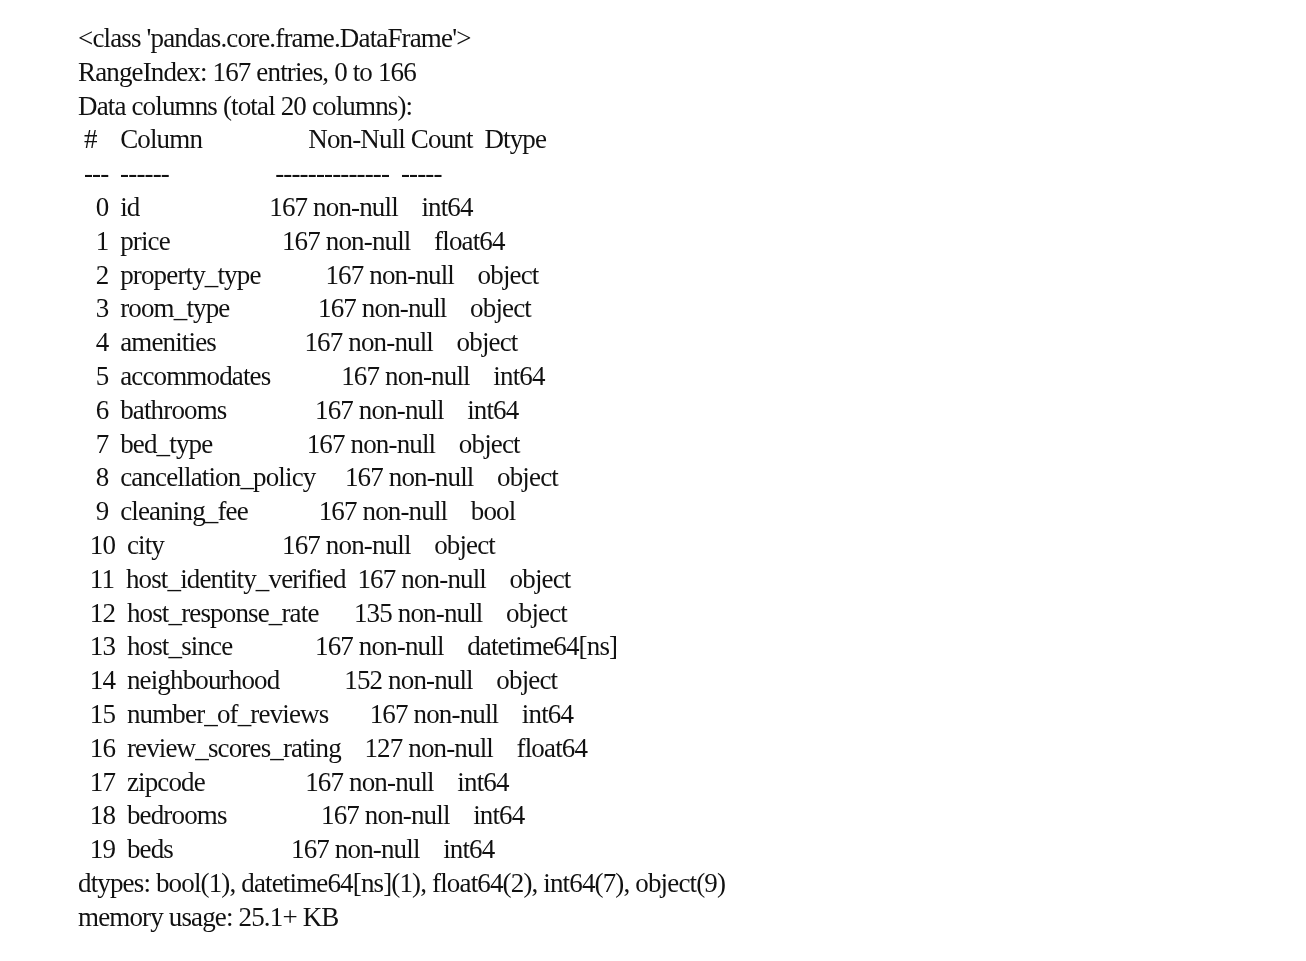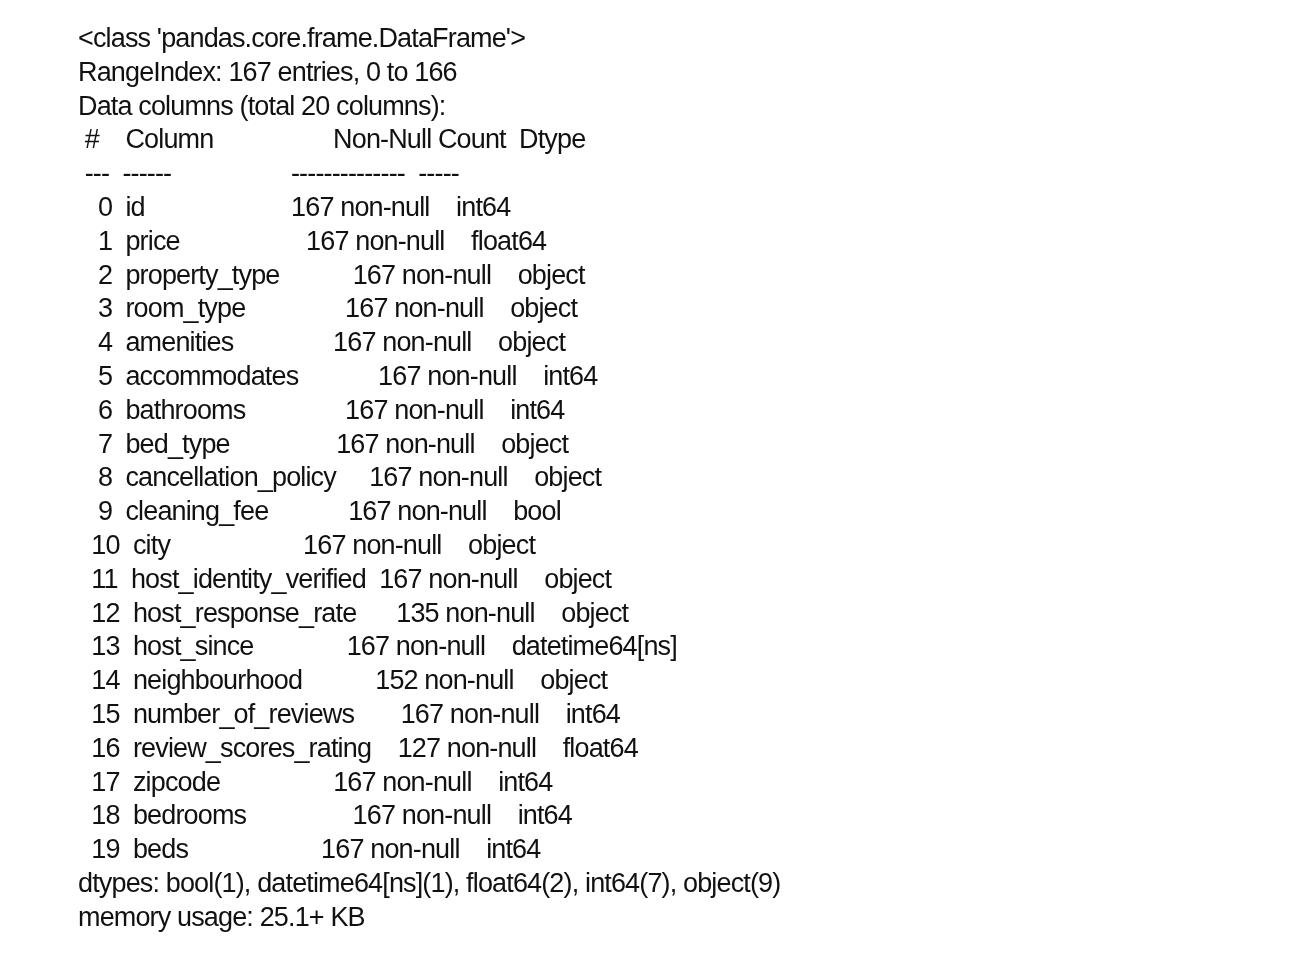--- a/index.html
+++ b/index.html
@@ -14,21 +14,21 @@
     overflow: hidden;
     font-family: "DejaVu Sans Mono", "Liberation Mono", monospace;
   }
   #info-output {
     position: absolute;
     left: 78px;
     top: 22px;
     margin: 0;
     padding: 0;
     color: #111111;
-    font-family: Liberation Sans, sans-serif;
+    font-family: Liberation Serif, serif;
     font-size: 27px;
     line-height: 33.8px;
     letter-spacing: -0.85px;
     white-space: pre;
     font-weight: 400;
     -webkit-font-smoothing: antialiased;
   }
   .info-line {
     display: block;
     white-space: pre;

